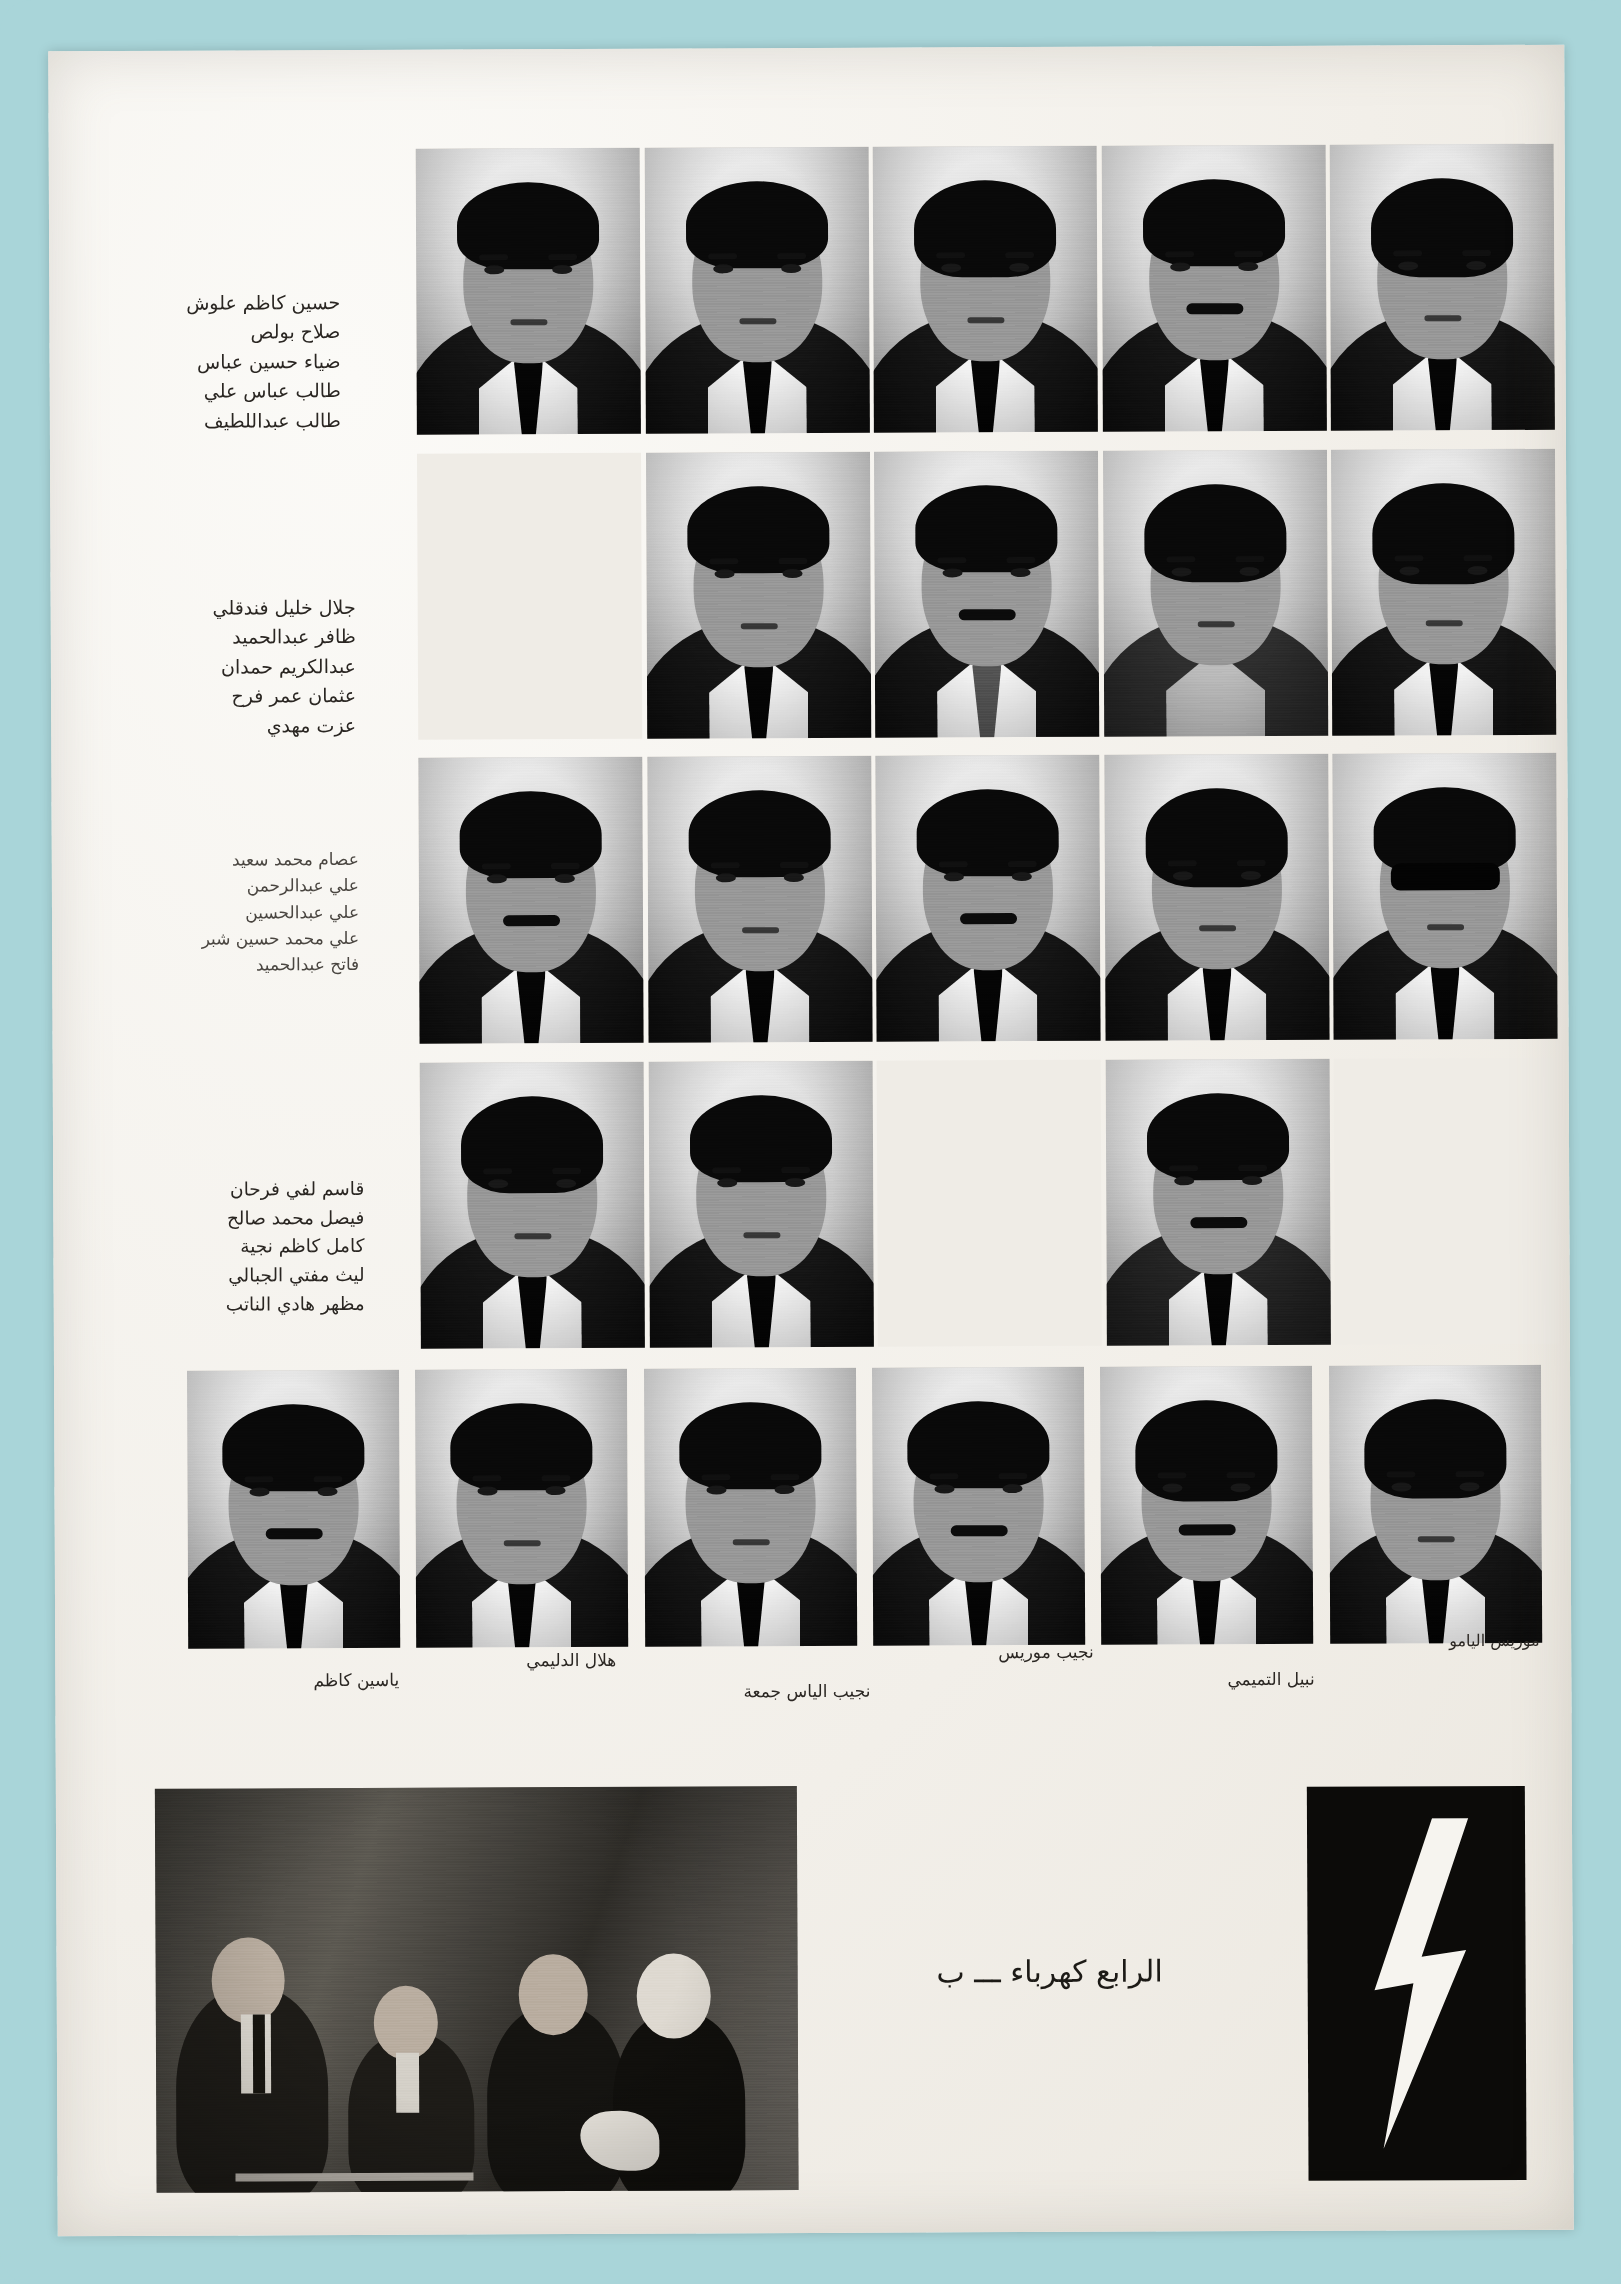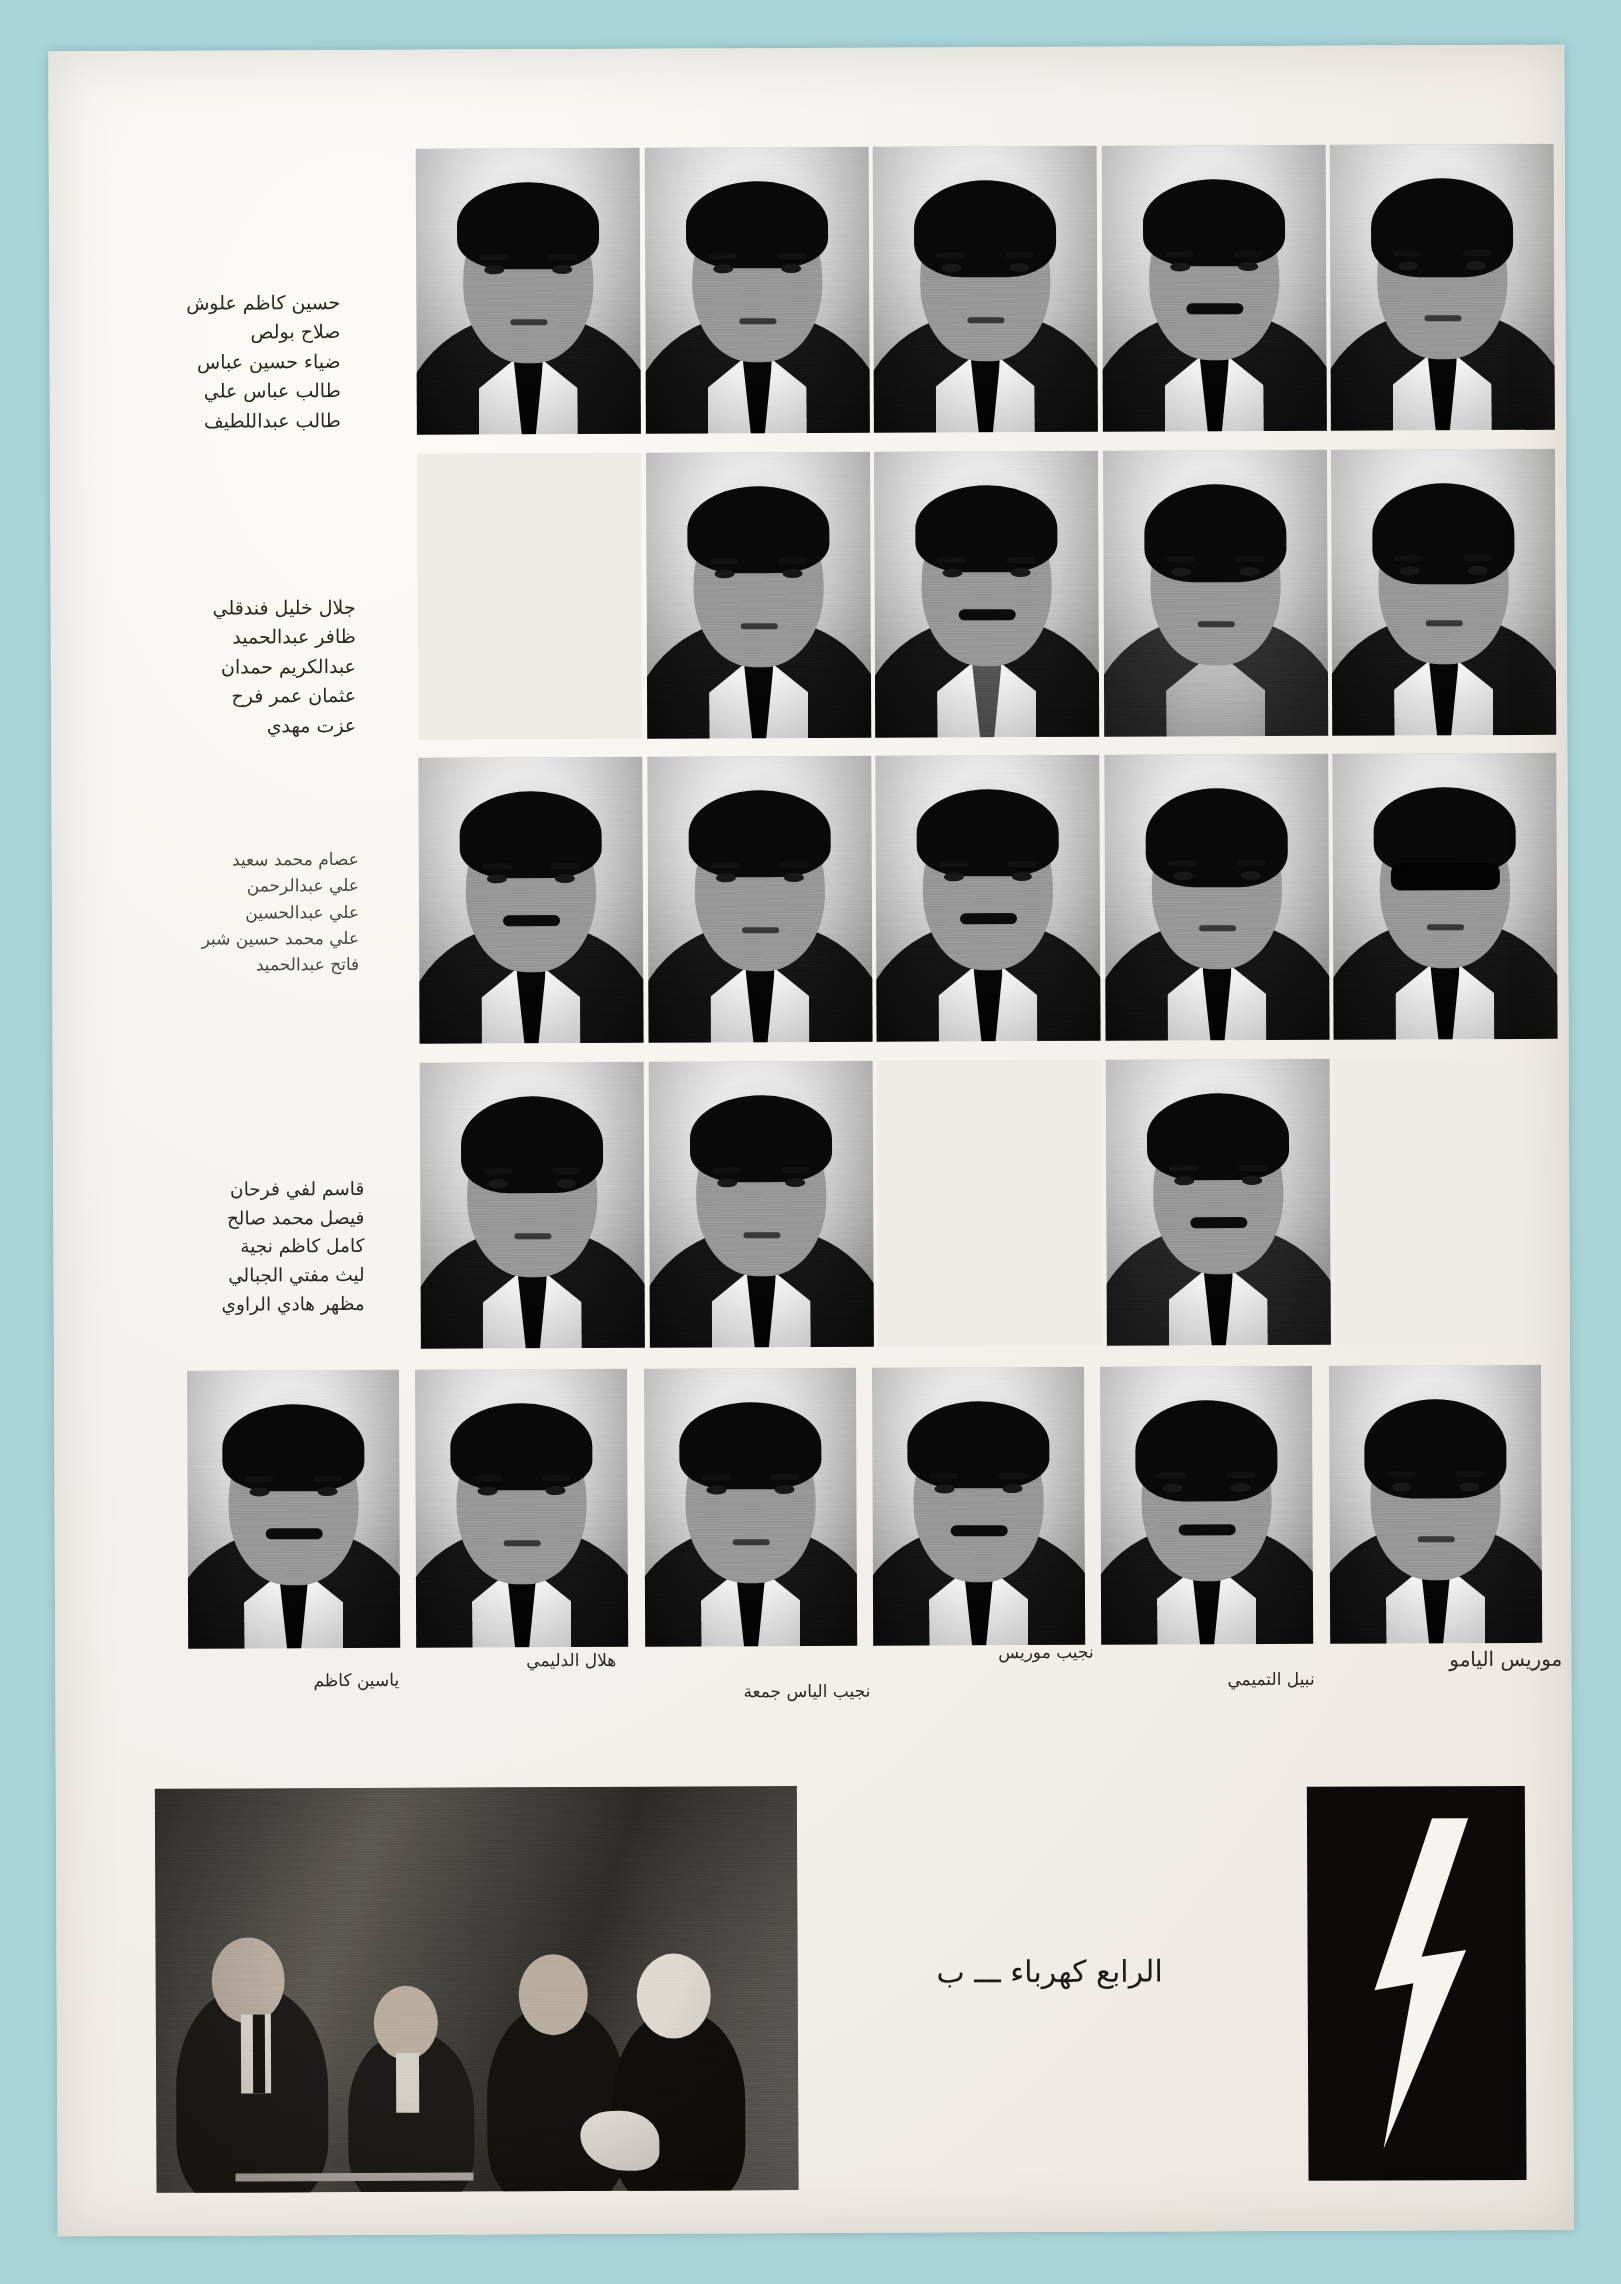--- a/index.html
+++ b/index.html
@@ -298,21 +298,21 @@
       <span class="nm">علي عبدالحسين</span>
       <span class="nm">علي محمد حسين شبر</span>
       <span class="nm">فاتح عبدالحميد</span>
     </div>
 
     <div class="names-block" style="left:129px; top:1125px; width:182px; font-size:18.5px;">
       <span class="nm">قاسم لفي فرحان</span>
       <span class="nm">فيصل محمد صالح</span>
       <span class="nm">كامل كاظم نجية</span>
       <span class="nm">ليث مفتي الجبالي</span>
-      <span class="nm">مظهر هادي الراوي</span>
+      <span class="nm">مظهر هادي الناتب</span>
     </div>
 
     <div class="grid">
 
       <div class="row" style="top:0; position:absolute; width:1364px;">
         <div class="cell" style="left:228px;">
           <div class="photo filter-bw">
             <div class="bg-grad"></div>
               <div class="shoulders"></div>
               <div class="shirt"></div>
@@ -738,21 +738,21 @@
         </div>
       </div>
     </div>
 
     <div class="caption-row">
       <div class="caption" style="left:119px; top:34px; font-size:17px;">ياسين كاظم</div>
       <div class="caption" style="left:332px; top:14.6px; font-size:17px;">هلال الدليمي</div>
       <div class="caption" style="left:549px; top:40px; font-size:17px;margin-top:7px;">نجيب الياس جمعة</div>
       <div class="caption" style="left:804px; top:9.3px; font-size:17px;">نجيب موريس</div>
       <div class="caption" style="left:1033px; top:37px; font-size:17px;">نبيل التميمي</div>
-      <div class="caption" style="left:1255px; top:16px; font-size:20px;text-align:right;">موريس اليامو</div>
+      <div class="caption" style="left:1255px; top:0px; font-size:16px;text-align:right;">موريس اليامو</div>
     </div>
 
     <div class="bottom-photo">
       <div class="bp-bg"></div>
       <div class="bp-person" style="left:20px; width:152px; height:218px;"></div>
       <div class="bp-face" style="left:56px; bottom:169px; width:73px; height:86px;"></div>
       <div class="bp-bright" style="left:85px; bottom:99px; width:30px; height:79px; background:#dcd8d0;"></div>
       <div class="bp-bright" style="left:97px; bottom:99px; width:12px; height:79px; background:#17150f;"></div>
 
       <div class="bp-person" style="left:192px; width:126px; height:172px;"></div>

